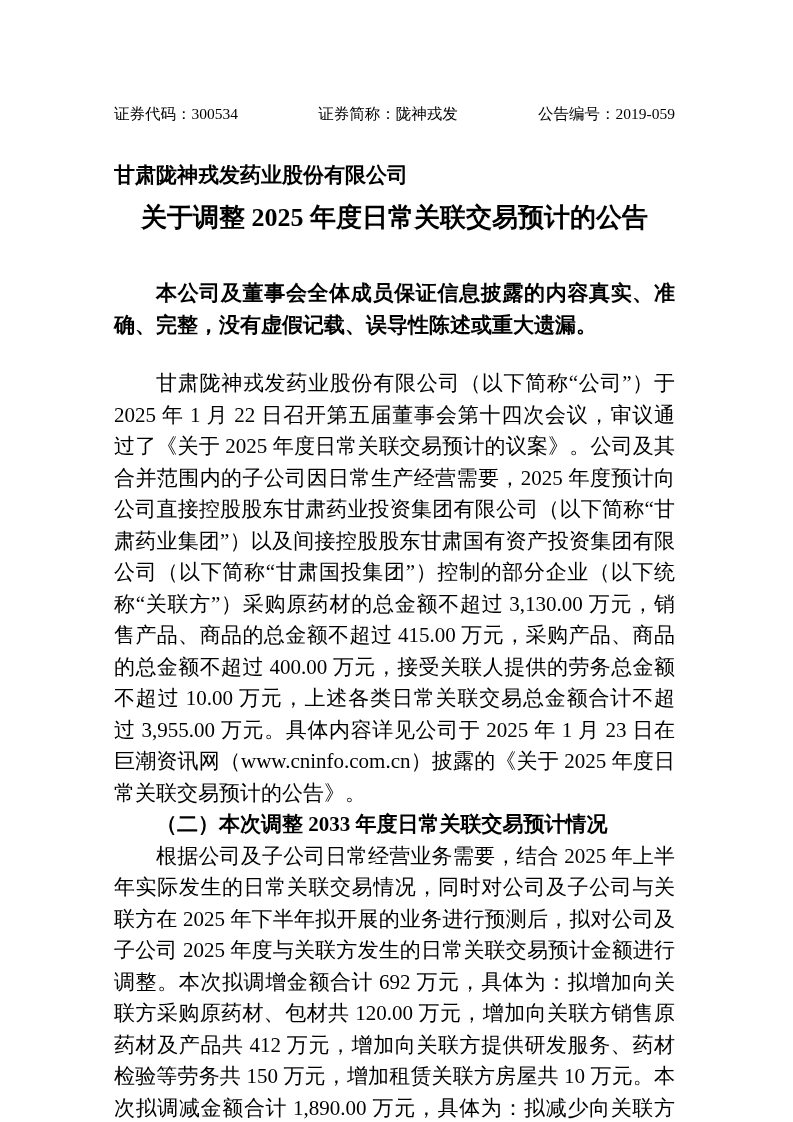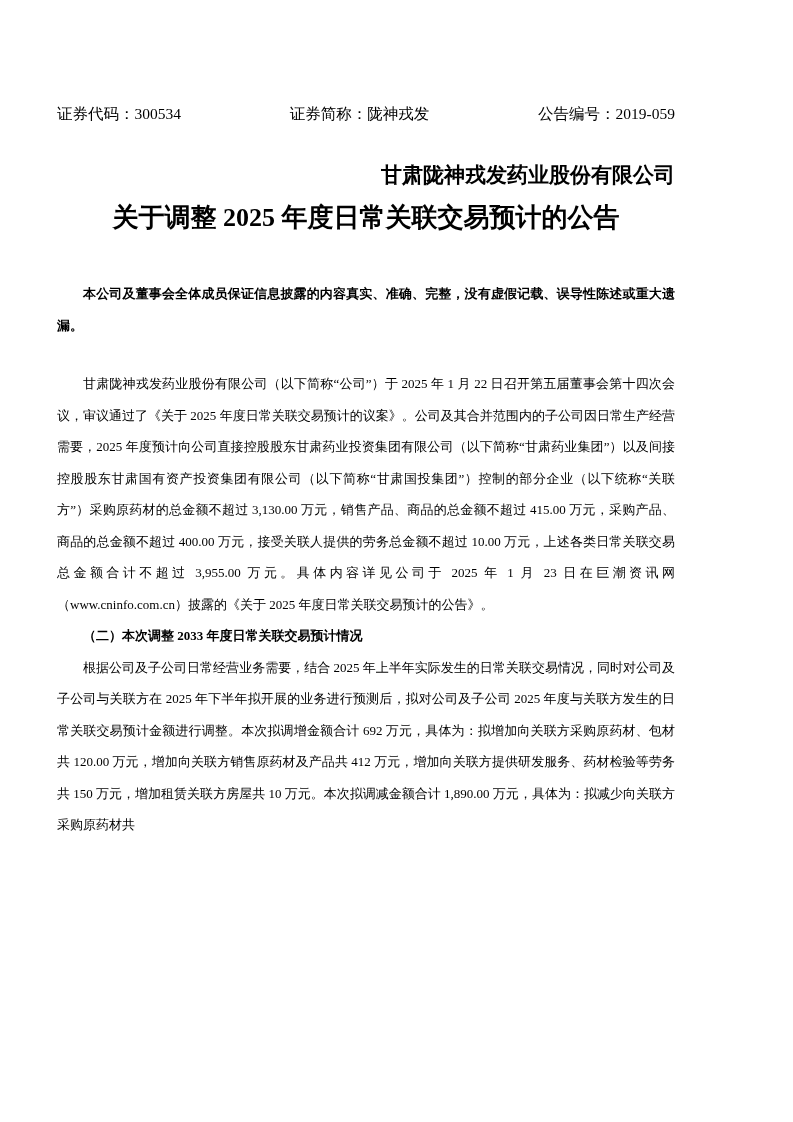--- a/index.html
+++ b/index.html
@@ -6,49 +6,49 @@
     margin: 0;
     padding: 0;
     background: #ffffff;
   }
   .page {
     position: relative;
     width: 793px;
     height: 1122px;
     background: #ffffff;
     box-sizing: border-box;
-    padding: 103px 118px 0 57px;
+    padding: 103px 118px 0 114px;
     overflow: hidden;
     color: #000000;
     font-family: "Liberation Serif", "DejaVu Serif", serif;
   }
   .doc-header {
     display: flex;
     justify-content: space-between;
     align-items: baseline;
     font-size: 15.5px;
     line-height: 21px;
     white-space: nowrap;
   }
   .doc-title {
     margin: 36px 0 0 0;
-    text-align: right;
+    text-align: left;
     font-weight: bold;
     font-size: 21px;
     line-height: 30px;
   }
   .doc-subtitle {
     margin: 13px 0 0 0;
     text-align: center;
     font-weight: bold;
     font-size: 26px;
     line-height: 30px;
   }
   .body-text {
-    font-size: 13px;
+    font-size: 21px;
     line-height: 31.5px;
     text-align: justify;
     text-indent: 2em;
     margin: 0;
   }
   .declaration {
     margin-top: 45px;
     margin-bottom: 27px;
     font-weight: bold;
   }

